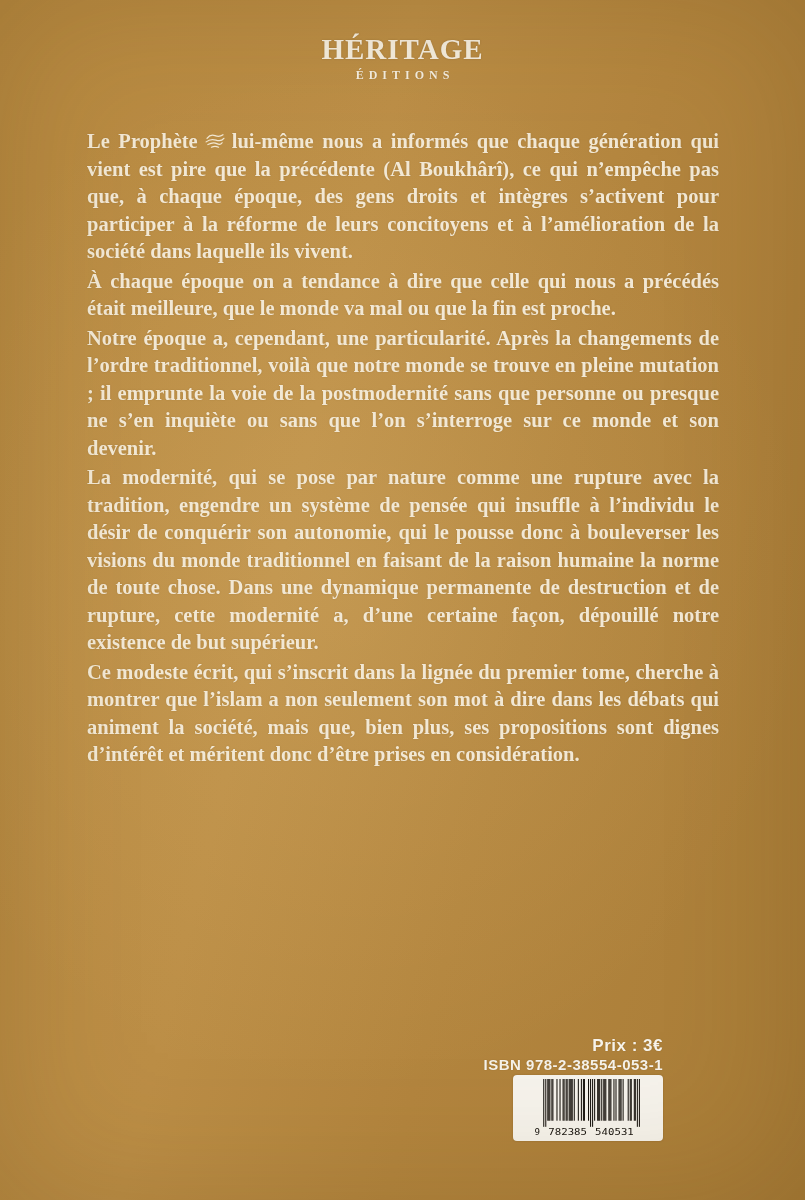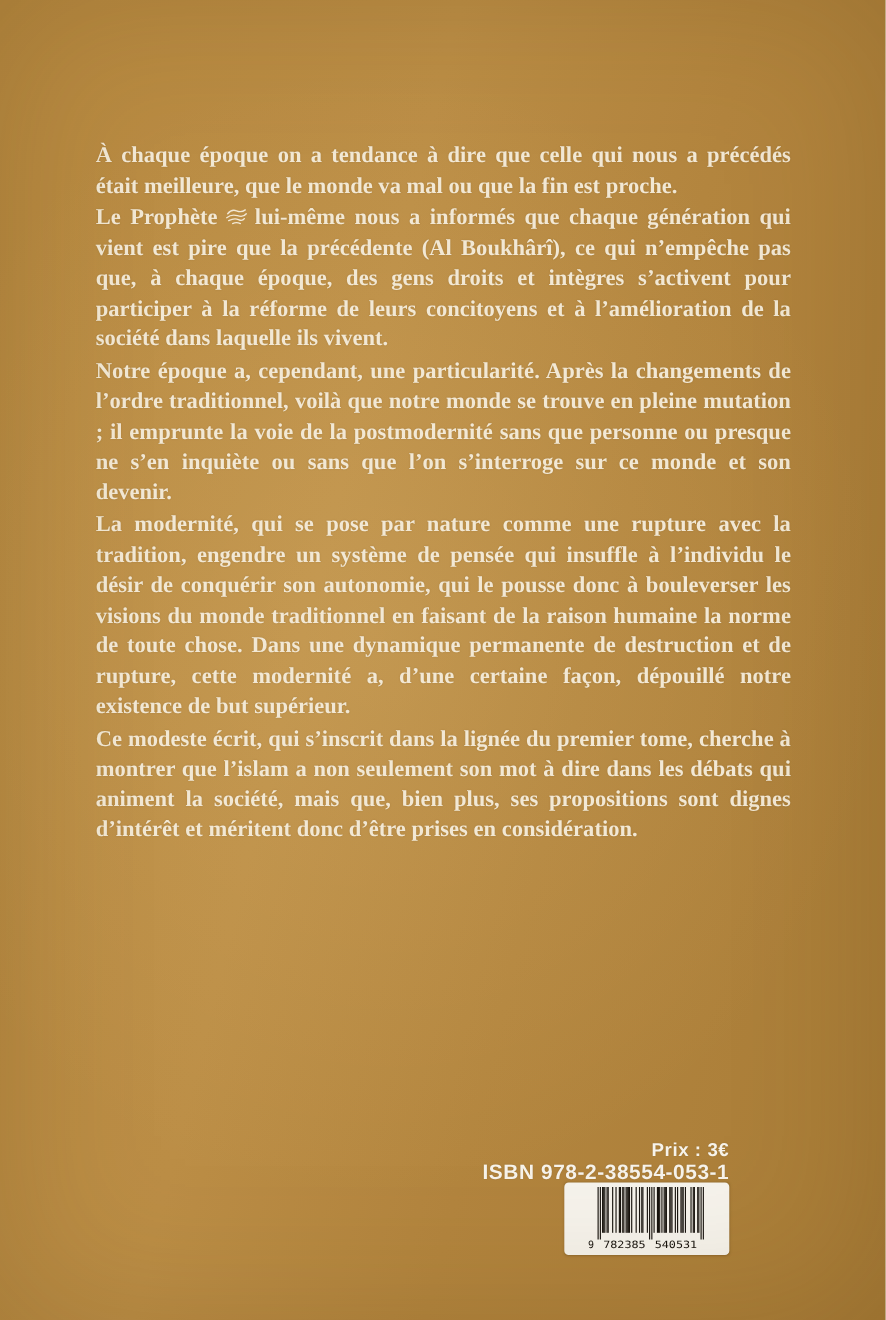--- a/index.html
+++ b/index.html
@@ -44,47 +44,51 @@
   
   .price{
     position:absolute;top:1036px;right:142px;
     font-family:"Liberation Sans","DejaVu Sans",sans-serif;
     font-weight:bold;font-size:17px;color:#f7f3ea;letter-spacing:0.5px;
     text-shadow:0 0 1px rgba(110,78,30,0.5);
   }
   .isbn{
     position:absolute;top:1056px;right:142px;
     font-family:"Liberation Sans","DejaVu Sans",sans-serif;
-    font-weight:bold;font-size:19px;color:#f7f3ea;letter-spacing:0.5px;
+    font-weight:bold;font-size:15px;color:#f7f3ea;letter-spacing:0.5px;
     text-shadow:0 0 1px rgba(110,78,30,0.5);
   }
   .barcode-box{
     position:absolute;top:1075px;left:513px;width:150px;height:66px;
     background:#f6f3ec;border-radius:4px;
     display:flex;align-items:center;justify-content:center;
     box-shadow:0 0 2px rgba(90,60,20,0.35);
   }
   .barcode-box svg{display:block;}
 </style>
 </head>
 <body>
 
 <div class="cover">
 
+  <header class="logo">
+    <div class="logo-title">HÉRITAGE</div>
+    <div class="logo-subtitle">ÉDITIONS</div>
+  </header>
 
   <main class="synopsis">
-    <p>À chaque époque on a tendance à dire que celle qui nous a précédés était meilleure, que le monde va mal ou que la fin est proche.</p>
     <p><span>Le Prophète</span><span class="pbuh" role="img" aria-label="ﷺ"><svg viewBox="0 0 24 18" width="22" height="16" aria-hidden="true">
             <g fill="none" stroke="#f2e8d4" stroke-width="1.4" stroke-linecap="round">
               <path d="M3 6 q4 -5 9 -3 q5 2 9 -1"></path>
               <path d="M2 10 q5 -4 11 -2 q6 2 9 -2"></path>
               <path d="M4 13 q6 -3 10 -1 q4 2 6 -1"></path>
               <path d="M8 16 q4 -2 8 0"></path>
             </g>
           </svg></span><span>lui-même nous a informés que chaque génération qui vient est pire que la précédente (Al Boukhârî), ce qui n’empêche pas que, à chaque époque, des gens droits et intègres s’activent pour participer à la réforme de leurs concitoyens et à l’amélioration de la société dans laquelle ils vivent.</span></p>
+    <p>À chaque époque on a tendance à dire que celle qui nous a précédés était meilleure, que le monde va mal ou que la fin est proche.</p>
     <p>Notre époque a, cependant, une particularité. Après la changements de l’ordre traditionnel, voilà que notre monde se trouve en pleine mutation ; il emprunte la voie de la postmodernité sans que personne ou presque ne s’en inquiète ou sans que l’on s’interroge sur ce monde et son devenir.</p>
     <p>La modernité, qui se pose par nature comme une rupture avec la tradition, engendre un système de pensée qui insuffle à l’individu le désir de conquérir son autonomie, qui le pousse donc à bouleverser les visions du monde traditionnel en faisant de la raison humaine la norme de toute chose. Dans une dynamique permanente de destruction et de rupture, cette modernité a, d’une certaine façon, dépouillé notre existence de but supérieur.</p>
     <p>Ce modeste écrit, qui s’inscrit dans la lignée du premier tome, cherche à montrer que l’islam a non seulement son mot à dire dans les débats qui animent la société, mais que, bien plus, ses propositions sont dignes d’intérêt et méritent donc d’être prises en considération.</p>
   </main>
 
   <footer>
     <div class="price">Prix : 3€</div>
     <div class="isbn">ISBN 978-2-38554-053-1</div>
     <div class="barcode-box">
       <svg id="barcode-svg" viewBox="-9 0 106 57" width="142" height="58">

